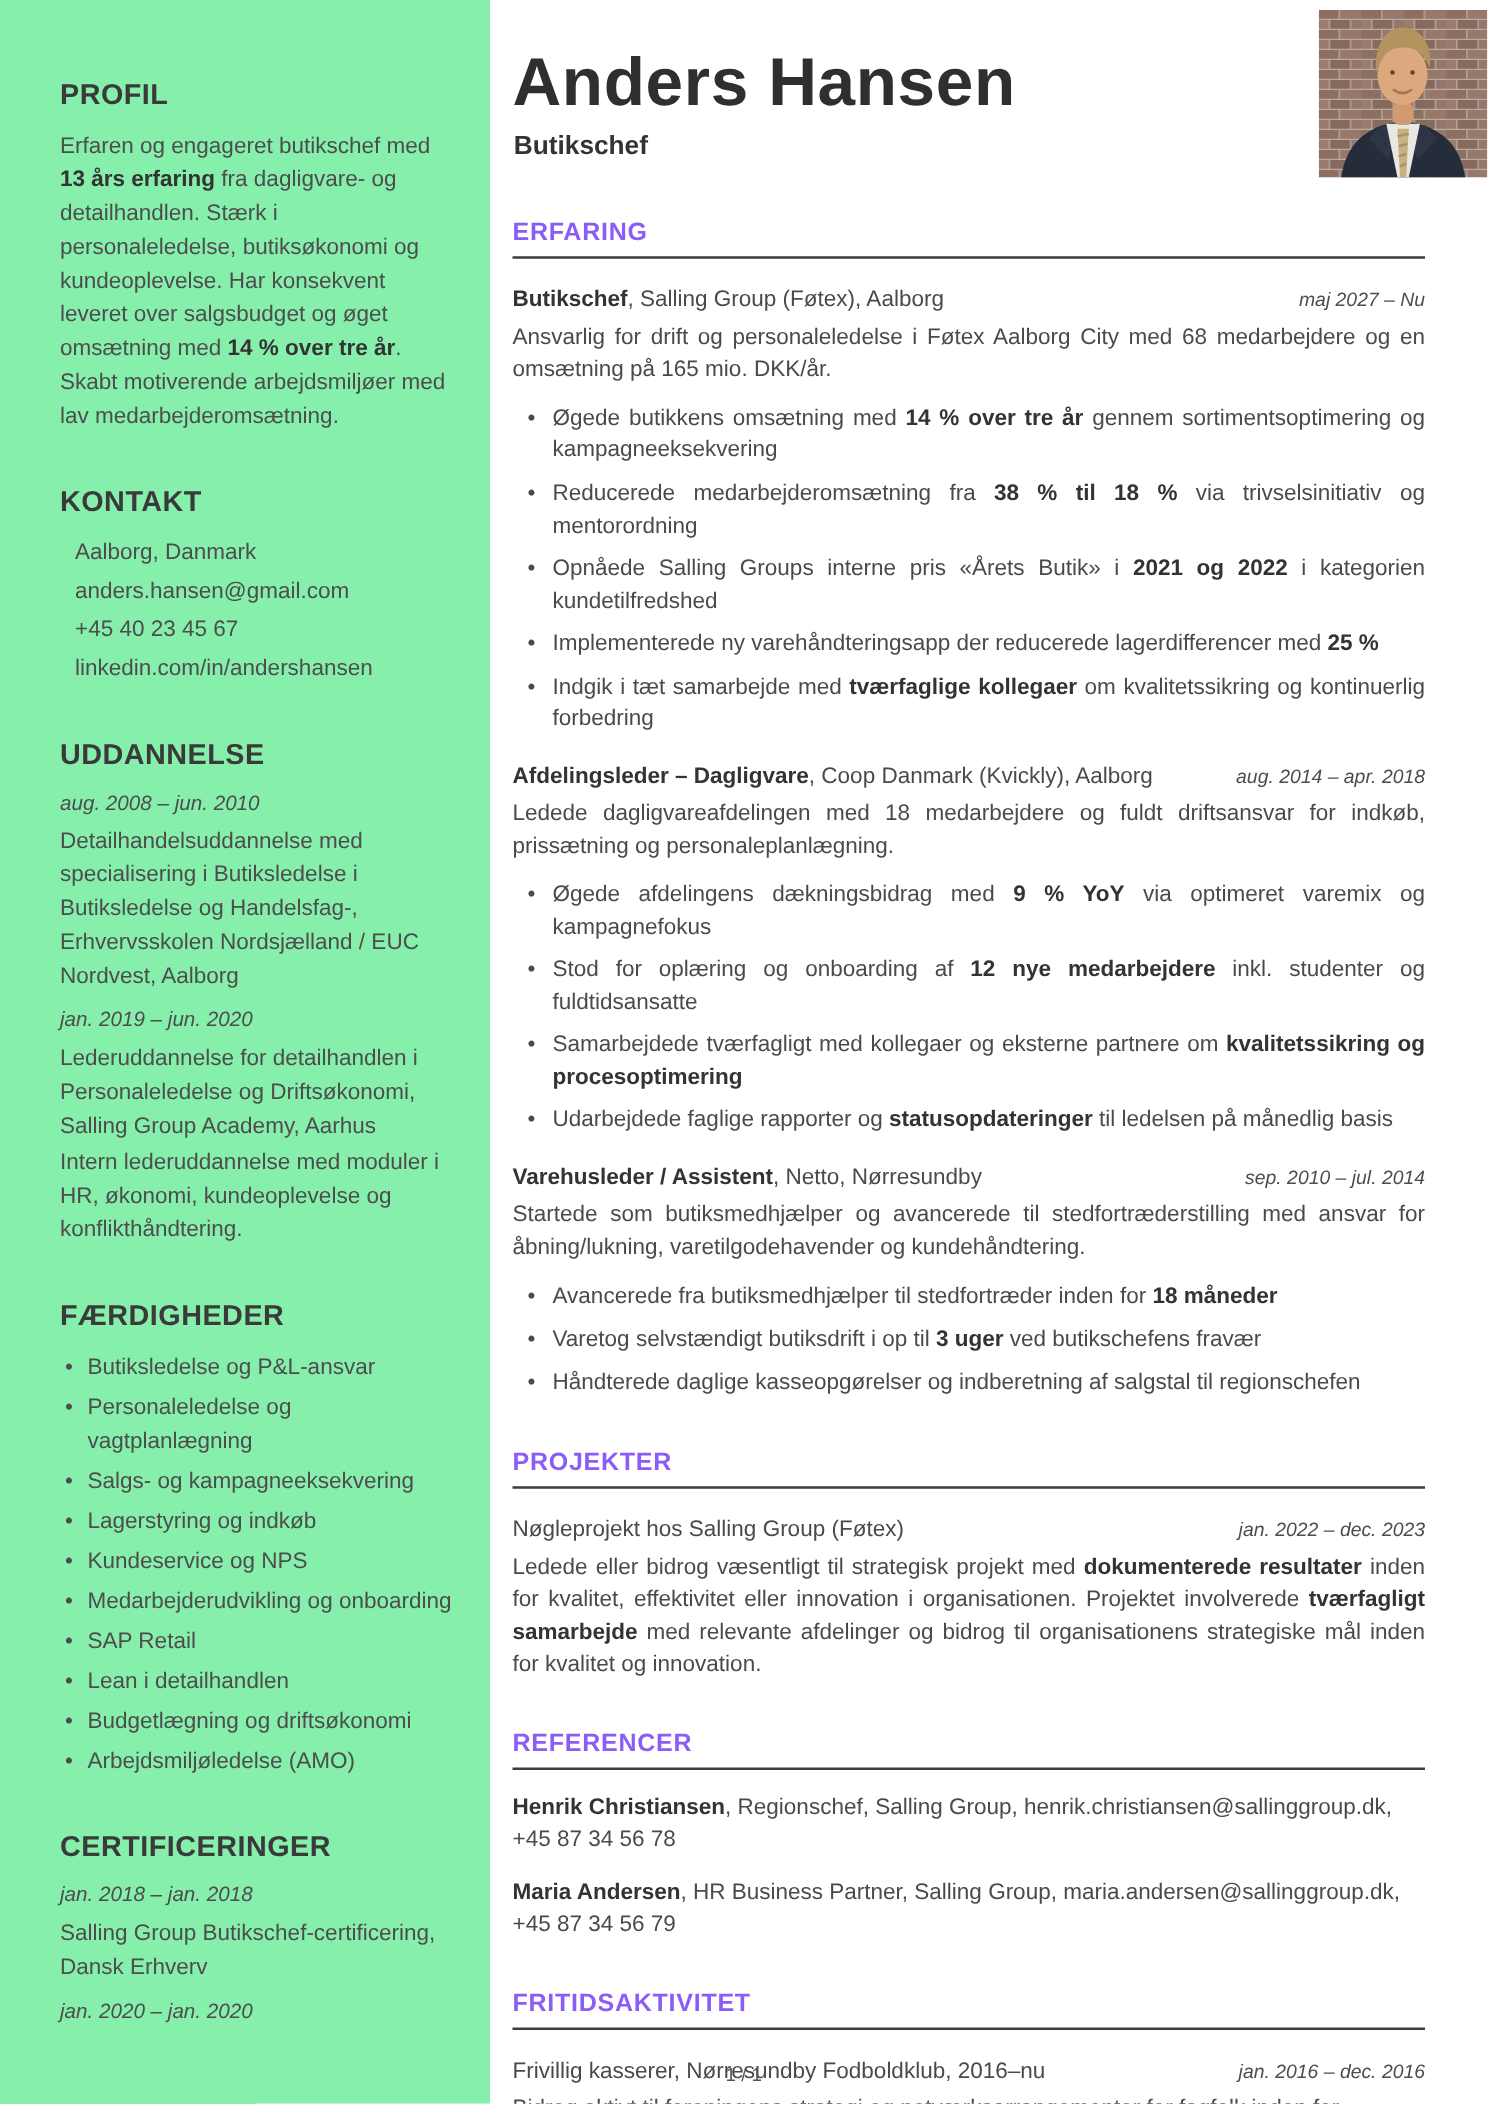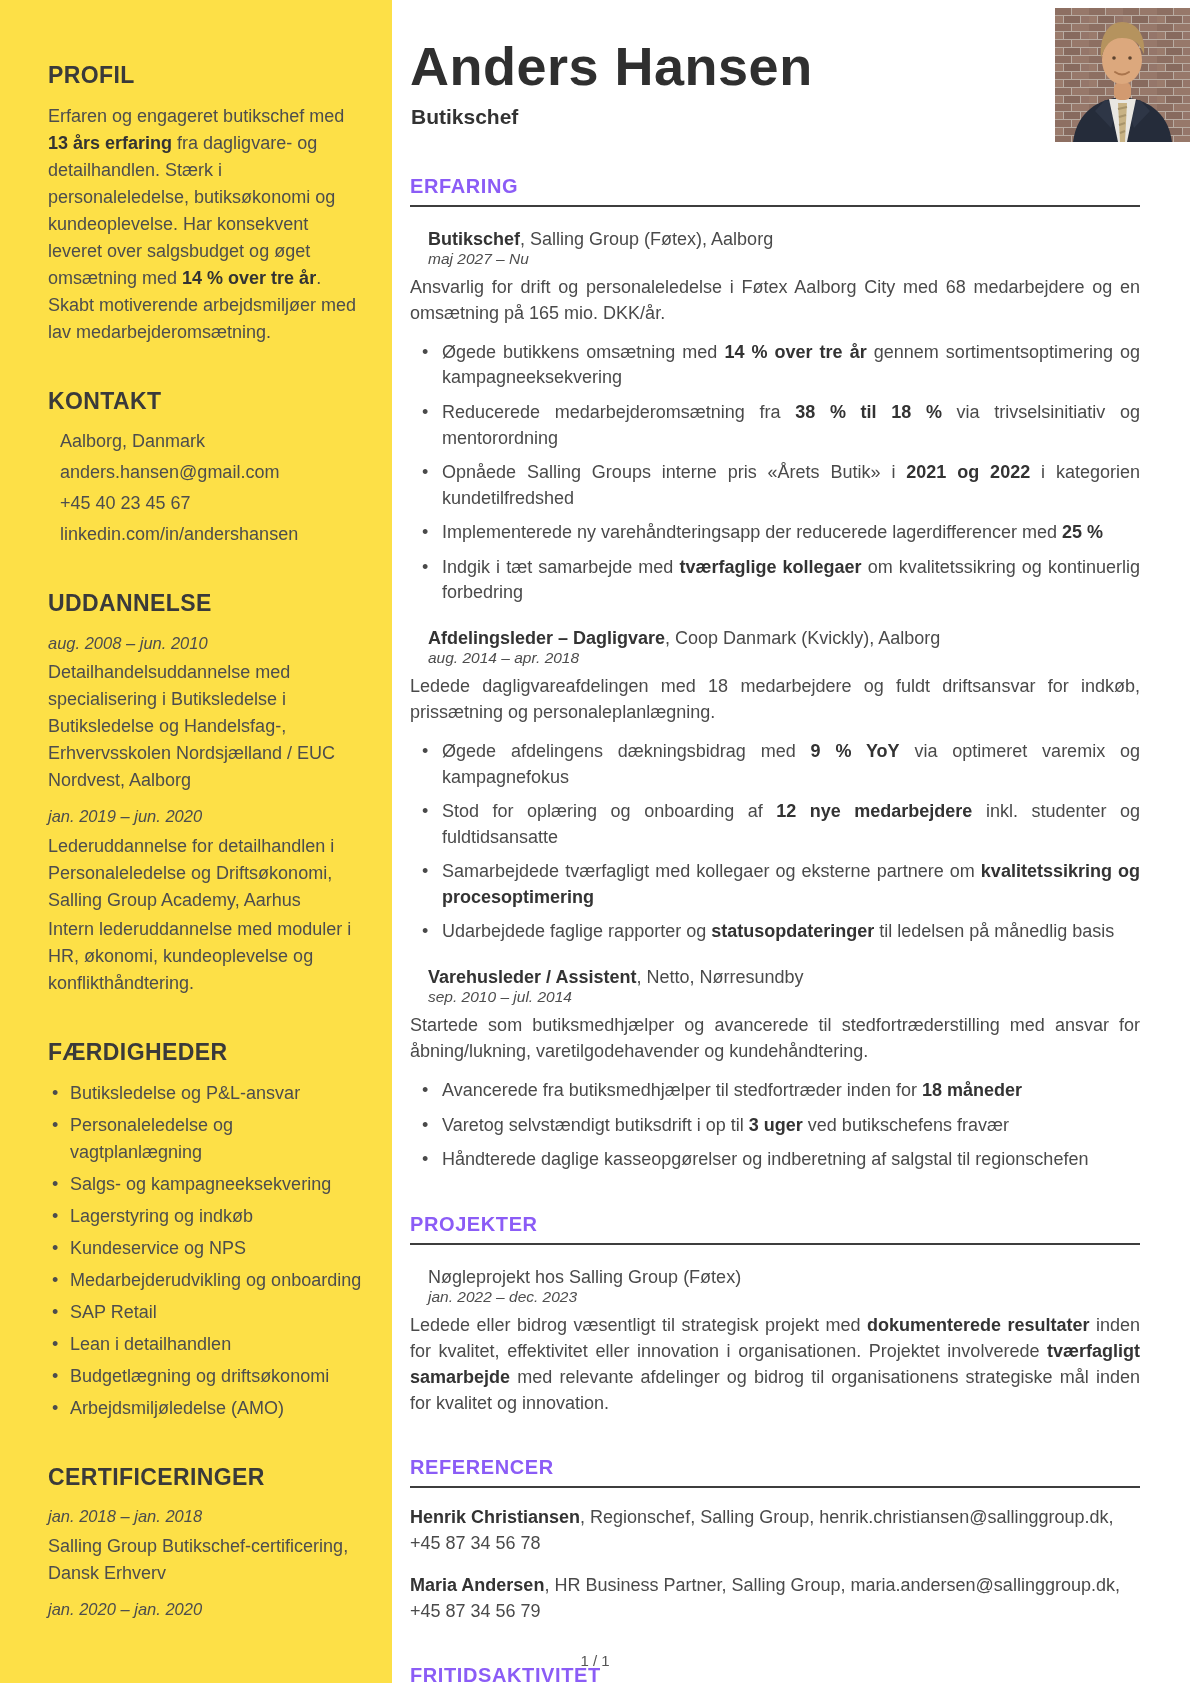--- a/index.html
+++ b/index.html
@@ -2,21 +2,21 @@
 <html lang="da"><head>
 <meta charset="utf-8">
 <style>
   html,body{margin:0;padding:0;background:#ffffff;}
   body{width:1190px;height:1683px;position:relative;
        font-family:"Liberation Sans","DejaVu Sans",sans-serif;
        -webkit-font-smoothing:antialiased;color:#4a4a4a;}
   .page{width:1190px;height:1683px;display:flex;position:relative;overflow:hidden;}
 
   
-  .sidebar{width:392px;min-width:392px;background:#fde047;box-sizing:border-box;
+  .sidebar{width:392px;min-width:392px;background:#86efac;box-sizing:border-box;
            padding:58px 26px 40px 48px;font-size:18px;line-height:1.5;color:#4d4d4d;}
   .sidebar h2{font-size:23px;margin:0 0 10px 0;color:#3a3a3a;letter-spacing:.4px;font-weight:700;}
   .s-section{margin-bottom:38px;}
   .s-par{margin:0;}
   .s-line{margin:0 0 4px 12px;}
   .sdate{font-style:italic;font-size:16.5px;color:#4d4d4d;margin:10px 0 4px 0;}
   .sbody{margin:0 0 2px 0;}
   ul.skills{list-style:none;margin:2px 0 0 0;padding:0;}
   ul.skills li{position:relative;padding-left:22px;margin-bottom:5px;}
   ul.skills li .dot{position:absolute;left:4px;top:0;}
@@ -27,21 +27,21 @@
   h1.name{font-size:54px;line-height:1.05;margin:8px 0 10px 0;color:#2f2f2f;
           font-weight:700;letter-spacing:.5px;}
   .subtitle{font-size:21px;font-weight:700;color:#333;margin:0 0 0 1px;}
 
   .photo{position:absolute;top:8px;right:0px;width:135px;height:134px;display:block;}
 
   .m-section{margin-top:40px;}
   .m-section h2{font-size:20px;margin:0 0 7px 0;color:#8b5cf6;letter-spacing:.6px;font-weight:700;}
   .rule{border:none;border-top:2px solid #3d3d3d;margin:0 0 0 0;height:0;}
 
-  .jobrow{display:flex;justify-content:space-between;align-items:baseline;margin-top:22px;flex-direction:column;}
+  .jobrow{display:flex;justify-content:space-between;align-items:baseline;margin-top:22px;}
   .jobtitle{font-size:18px;color:#4a4a4a;}
   .jt-b{font-weight:700;color:#333;}
   .jobdate{font-style:italic;font-size:15.5px;color:#4d4d4d;white-space:nowrap;margin-left:18px;}
   .jobdesc{font-size:18px;line-height:1.45;margin:6px 0 0 0;text-align:justify;}
   ul.bullets{list-style:none;margin:14px 0 6px 0;padding:0;}
   ul.bullets li{position:relative;padding-left:32px;margin-bottom:9px;
                 font-size:18px;line-height:1.42;text-align:justify;}
   ul.bullets li .dot{position:absolute;left:12px;top:0;}
 
   .refline{font-size:18px;line-height:1.45;margin:16px 0 0 0;}

